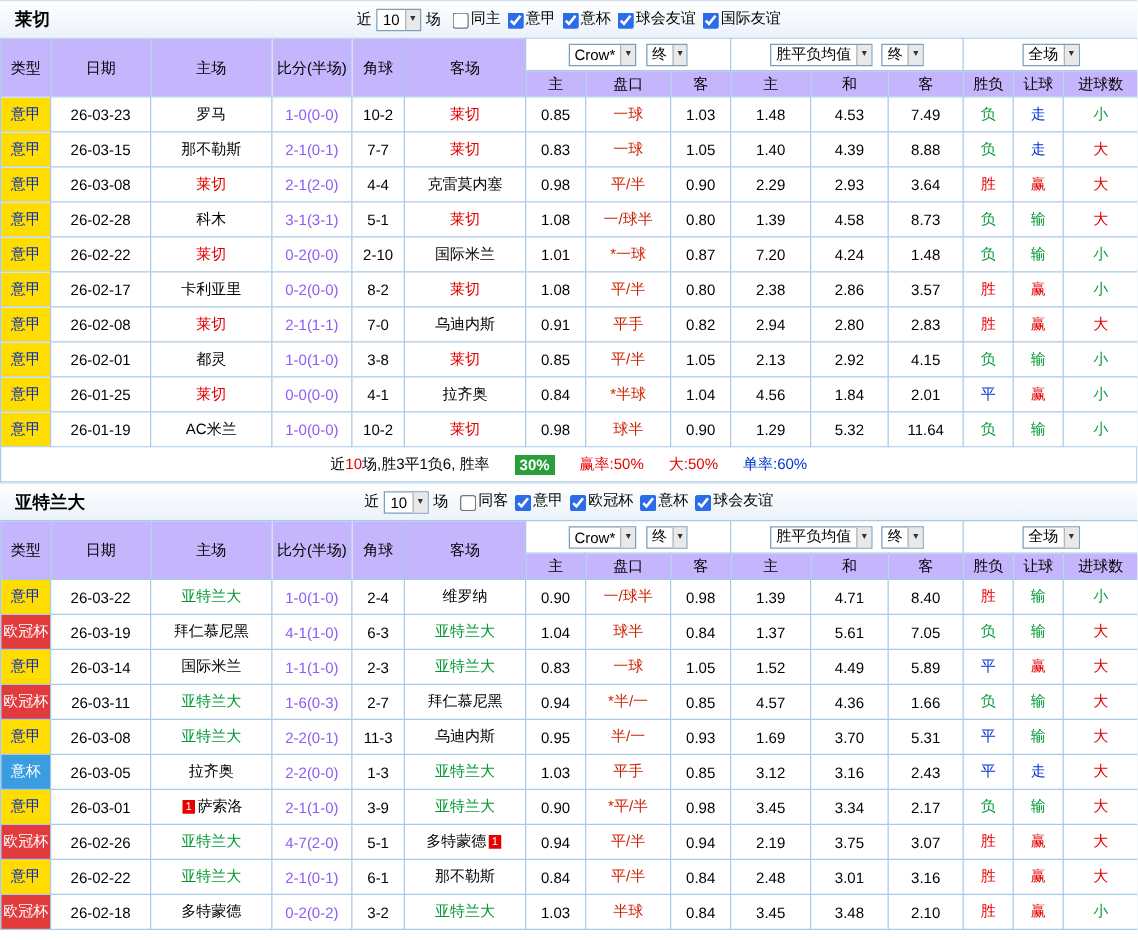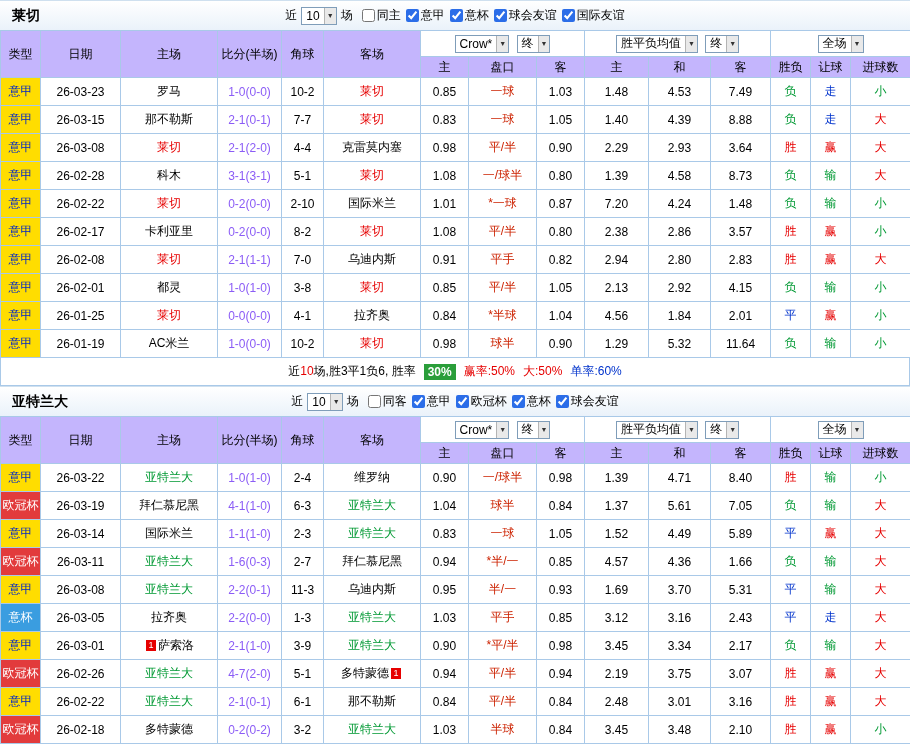--- a/index.html
+++ b/index.html
@@ -11,21 +11,21 @@
   .topbar{height:24px;background:linear-gradient(#2f74da,#0a48b9);display:flex;align-items:center;justify-content:center;gap:7px;}
   .topbar .title{color:#ffff00;font-weight:bold;font-size:13px;letter-spacing:1px;}
   .topbar .opt{color:#fff;display:inline-flex;align-items:center;gap:4px;font-size:12px;cursor:pointer;}
   .radio{width:10px;height:10px;border:1px solid #fff;border-radius:50%;display:inline-block;background:transparent;}
   .radio.checked{background:#fff;}
 
   
   .section-bar{height:30px;position:relative;display:flex;align-items:center;justify-content:center;background:linear-gradient(#ffffff,#eaf2fa);border-top:1px solid #cfe0ef;}
   .section-team{position:absolute;left:12px;font-size:14px;font-weight:bold;}
   .filters{display:flex;align-items:center;gap:4px;}
-  .filters .cb{display:inline-flex;align-items:center;gap:2px;margin-left:5px;cursor:pointer;}
+  .filters .cb{display:inline-flex;align-items:flex-end;gap:2px;margin-left:5px;cursor:pointer;}
   .filters input[type=checkbox]{width:13px;height:13px;accent-color:#2b6de8;margin:0;}
 
   
   .selbox{display:inline-flex;align-items:stretch;background:#fff;border:1px solid #7f9db9;height:18px;vertical-align:middle;cursor:pointer;}
   .selbox .selv{display:flex;align-items:center;padding:0 4px;white-space:nowrap;}
   .selbox .arr{display:flex;align-items:center;padding:0 2px;background:#e9e9e9;border-left:1px solid #b4b4b4;font-size:7px;color:#333;}
 
   
   table{width:910px;border-collapse:collapse;table-layout:fixed;}
   th,td{border:1px solid #a9c9e8;text-align:center;font-size:12px;white-space:nowrap;overflow:hidden;}
@@ -44,21 +44,21 @@
   .c-handicap{color:#cc2200;}
   .r-red{color:#e60000;}
   .r-green{color:#009933;}
   .r-blue{color:#0033cc;}
   .c-red{color:#e60000;}
   .c-blue{color:#0033cc;}
   .team-name{cursor:pointer;}
   .red-card{display:inline-block;min-width:10px;height:11px;line-height:11px;background:#e60000;color:#fff;font-size:9px;padding:0 1px;margin:0 2px;vertical-align:1px;}
 
   
-  .summary{height:28px;border:1px solid #a9c9e8;border-top:none;display:flex;align-items:center;justify-content:center;gap:8px;background:#fff;}
+  .summary{height:28px;border:1px solid #a9c9e8;border-top:none;display:flex;align-items:center;justify-content:center;gap:20px;background:#fff;}
   .rate-badge{background:#2a9e3a;color:#fff;font-weight:bold;padding:1px 4px;}
 </style>
 </head>
 <body>
 
 <div class="page">
 
 
   <div class="section-bar">
     <div class="section-team">莱切</div>

